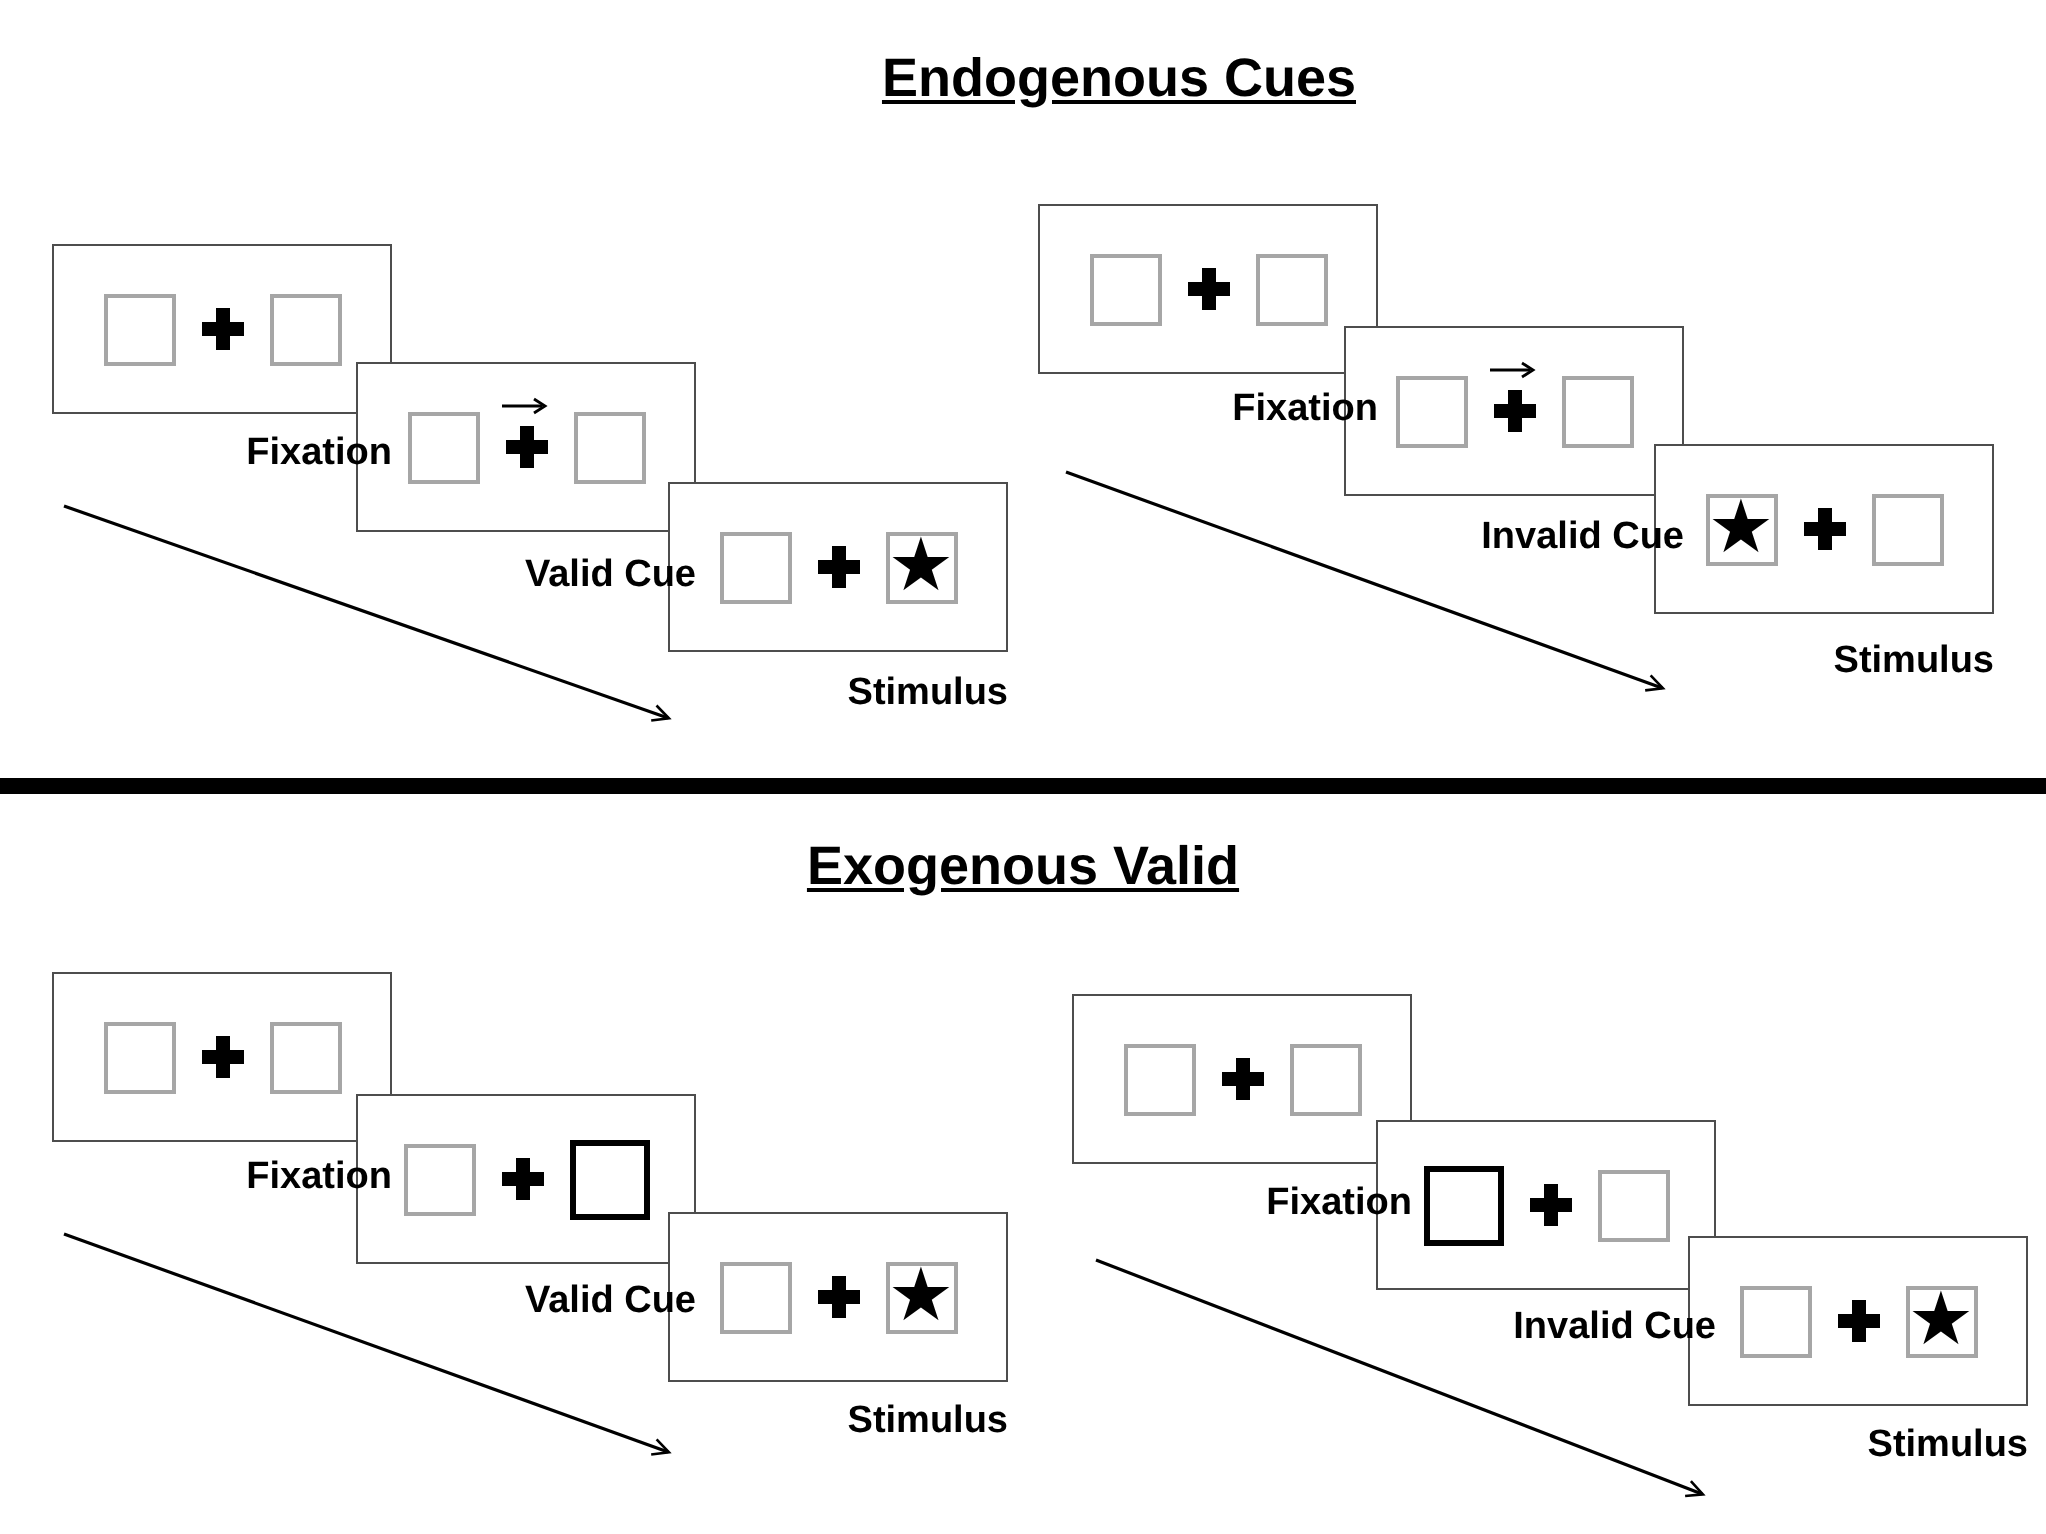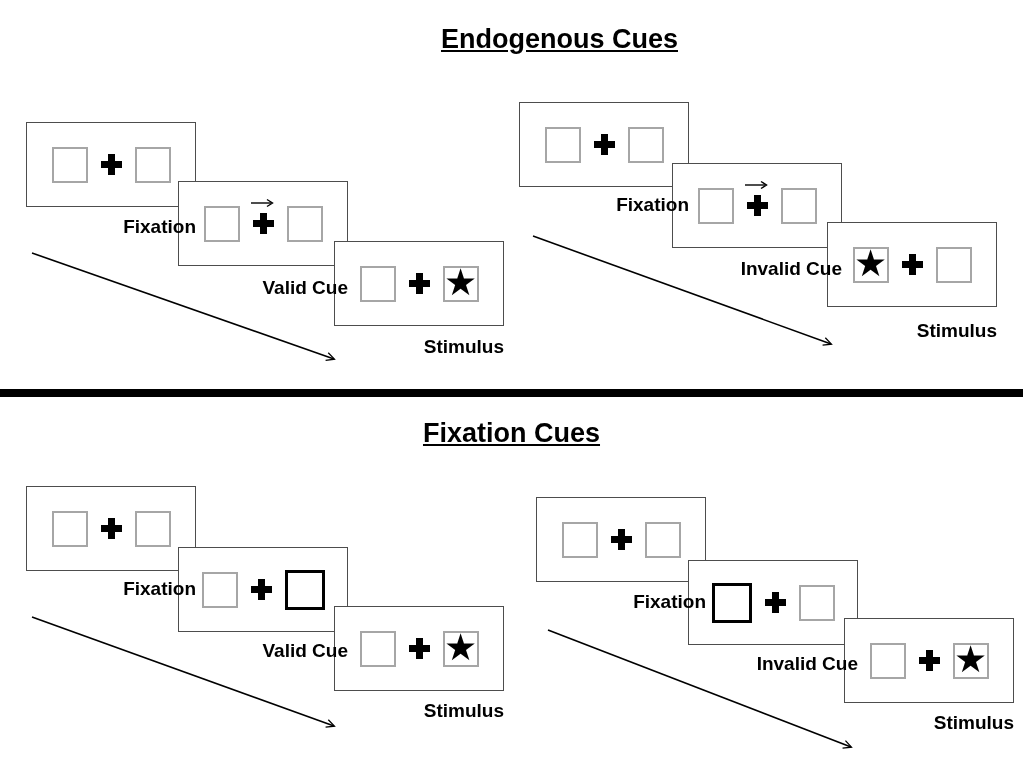--- a/index.html
+++ b/index.html
@@ -49,21 +49,21 @@
     </marker>
   </defs>
   <line x1="32" y1="253" x2="334" y2="359" stroke="#000" stroke-width="1.6" marker-end="url(#ah)"></line>
   <line x1="533" y1="236" x2="831" y2="344" stroke="#000" stroke-width="1.6" marker-end="url(#ah)"></line>
   <line x1="32" y1="617" x2="334" y2="726" stroke="#000" stroke-width="1.6" marker-end="url(#ah)"></line>
   <line x1="548" y1="630" x2="851" y2="747" stroke="#000" stroke-width="1.6" marker-end="url(#ah)"></line>
 </svg>
 
 <div class="section-title" style="top:24px;padding-left:48px;">Endogenous Cues</div>
 <div class="divider"></div>
-<div class="section-title" style="top:418px;">Fixation Cues</div>
+<div class="section-title" style="top:418px;">Exogenous Valid</div>
 
 <div class="panel" style="left:26px;top:122px;">
   <span class="box"></span>
   <span class="plus-wrap">
       <span class="plus"></span>
     </span>
   <span class="box"></span>
 </div>
 <div class="panel" style="left:178px;top:181px;">
   <span class="box"></span>

